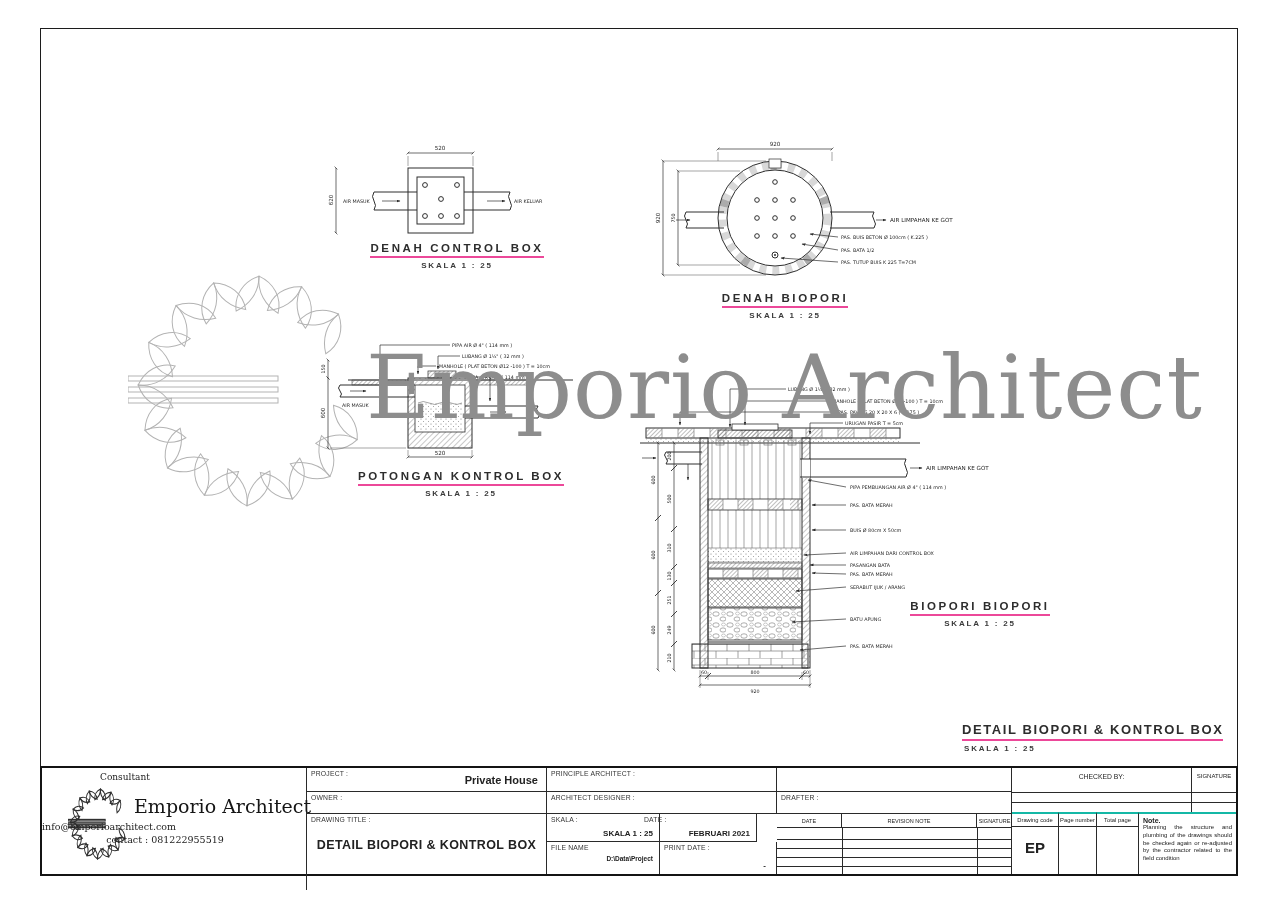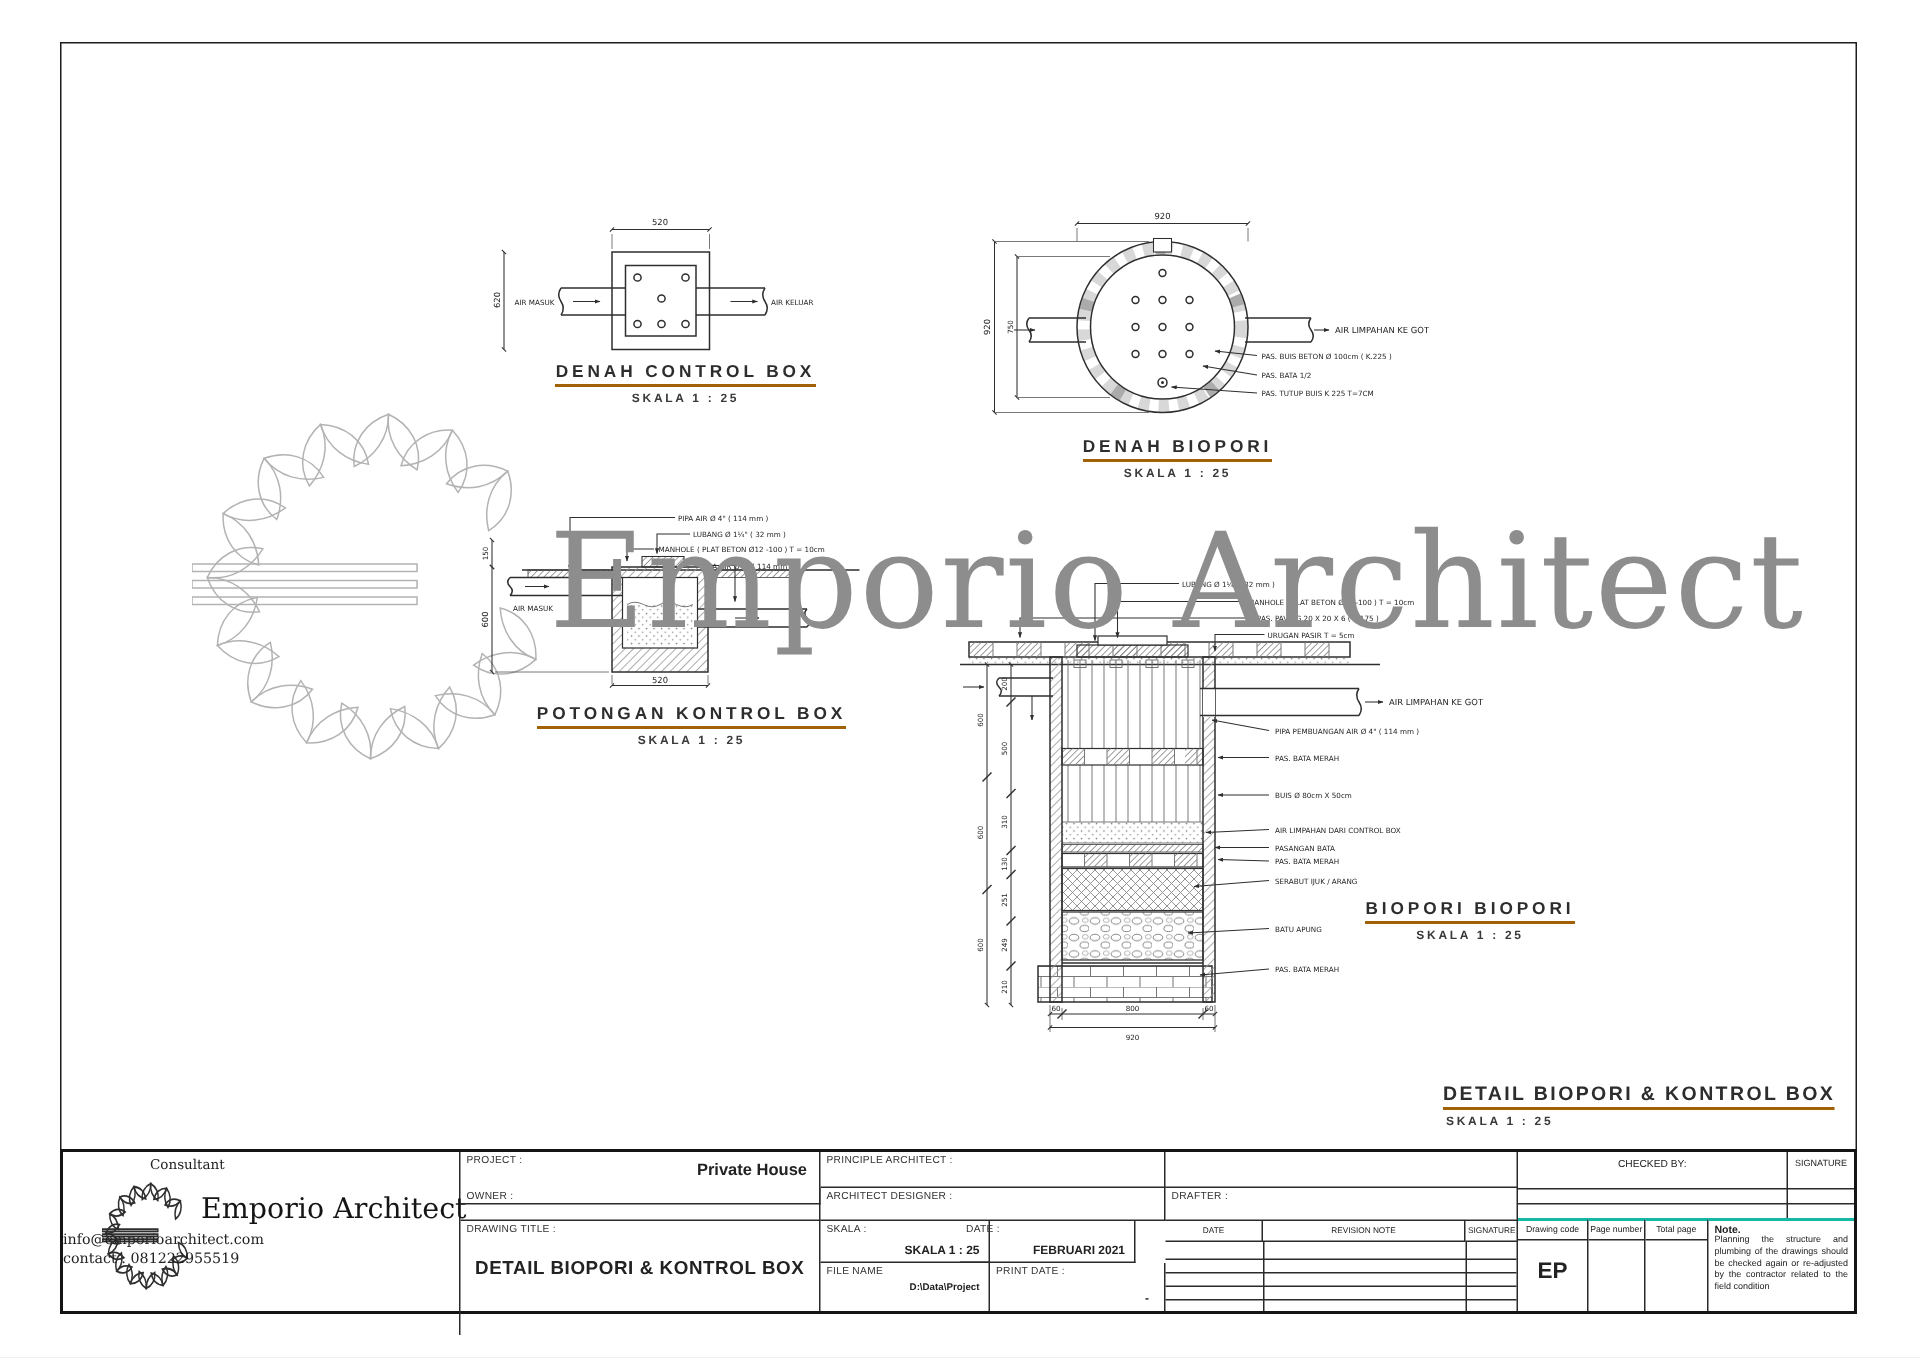--- a/index.html
+++ b/index.html
@@ -11,21 +11,21 @@
   #linework .lnt{stroke:#6a6a6a;stroke-width:.6;fill:none}
   #linework .dim{stroke:#2e2e2e;stroke-width:.7;fill:none;marker-start:url(#tk);marker-end:url(#tk)}
   #linework .ld{stroke:#2e2e2e;stroke-width:.7;fill:none;marker-end:url(#ah)}
   #linework .tick{stroke:#2e2e2e;stroke-width:.9}
   #linework text{font-family:"DejaVu Sans",sans-serif;fill:#1d1d1d}
   #linework .t4{font-size:4.8px}
   #linework .t5{font-size:5.6px}
   #linework .mid{text-anchor:middle}
   #wm{position:absolute;left:366px;top:344px;font-family:"DejaVu Serif",serif;font-size:88px;color:#8d8d8d;white-space:nowrap;letter-spacing:1px;line-height:1;z-index:6;pointer-events:none}
   .ptitle{position:absolute;text-align:center;color:#2d2d2d;z-index:4}
-  .ptitle .tline{display:inline-block;font-weight:bold;font-size:11.5px;letter-spacing:2.6px;border-bottom:2px solid #a16207;padding-bottom:2px;white-space:nowrap}
+  .ptitle .tline{display:inline-block;font-weight:bold;font-size:11.5px;letter-spacing:2.6px;border-bottom:2px solid #ec4899;padding-bottom:2px;white-space:nowrap}
   .ptitle .tscale{margin-top:3px;font-weight:bold;font-size:8px;letter-spacing:1.8px;color:#3a3a3a}
   #sheetTitle{text-align:left}
   #sheetTitle .tline{font-size:13px;letter-spacing:1.6px}
   #sheetTitle .tscale{text-align:left;margin-left:2px}
   
   #tb{position:absolute;left:40px;top:766px;width:1198px;height:110px;border:2px solid #141414;box-sizing:border-box;z-index:7;color:#222}
   #tb .c{position:absolute;box-sizing:border-box}
   .bR{border-right:1px solid #2a2a2a}.bB{border-bottom:1px solid #2a2a2a}.bT{border-top:2px solid #14b8a6}
   .flbl{position:absolute;left:4px;top:2px;font-size:6.8px;color:#333;letter-spacing:.2px}
   .serif{font-family:"DejaVu Serif",serif}
@@ -393,24 +393,24 @@
   
   <div id="tb">
 
     <div class="c bR" style="left:0;top:0;width:265px;height:122px">
       <div class="serif" style="position:absolute;left:58px;top:4px;font-size:9px;color:#222">Consultant</div>
       <svg style="position:absolute;left:26px;top:18px" width="62" height="76" viewBox="0 0 250 250" preserveAspectRatio="none">
           <use href="#wreath" stroke="#2f2f2f" stroke-width="4"></use>
         </svg>
       <div class="serif" style="position:absolute;left:92px;top:27px;font-size:19px;color:#151515;white-space:nowrap">Emporio Architect</div>
       <div class="serif" style="position:absolute;left:0;right:14px;top:53px;text-align:left;font-size:9.5px;color:#222">info@emporioarchitect.com</div>
-      <div class="serif" style="position:absolute;left:0;right:34px;top:66px;text-align:left;font-size:9.5px;color:#222">contact : 081222955519</div>
-    </div>
-
-    <div class="c bR bB" style="left:265px;top:0;width:240px;height:35px">
+      <div class="serif" style="position:absolute;left:16px;right:34px;top:66px;text-align:center;font-size:9.5px;color:#222">contact : 081222955519</div>
+    </div>
+
+    <div class="c bR bB" style="left:265px;top:0;width:240px;height:24px">
       <span class="flbl">PROJECT :</span>
       <span style="position:absolute;right:8px;top:6px;font-weight:bold;font-size:11px">Private House</span>
     </div>
     <div class="c bR bB" style="left:265px;top:24px;width:240px;height:22px">
       <span class="flbl">OWNER :</span>
     </div>
     <div class="c bR" style="left:265px;top:46px;width:240px;height:60px">
       <span class="flbl">DRAWING TITLE :</span>
       <div style="position:absolute;left:0;right:0;top:24px;text-align:center;font-weight:bold;font-size:12.5px;letter-spacing:.4px">DETAIL BIOPORI &amp; KONTROL BOX</div>
     </div>

